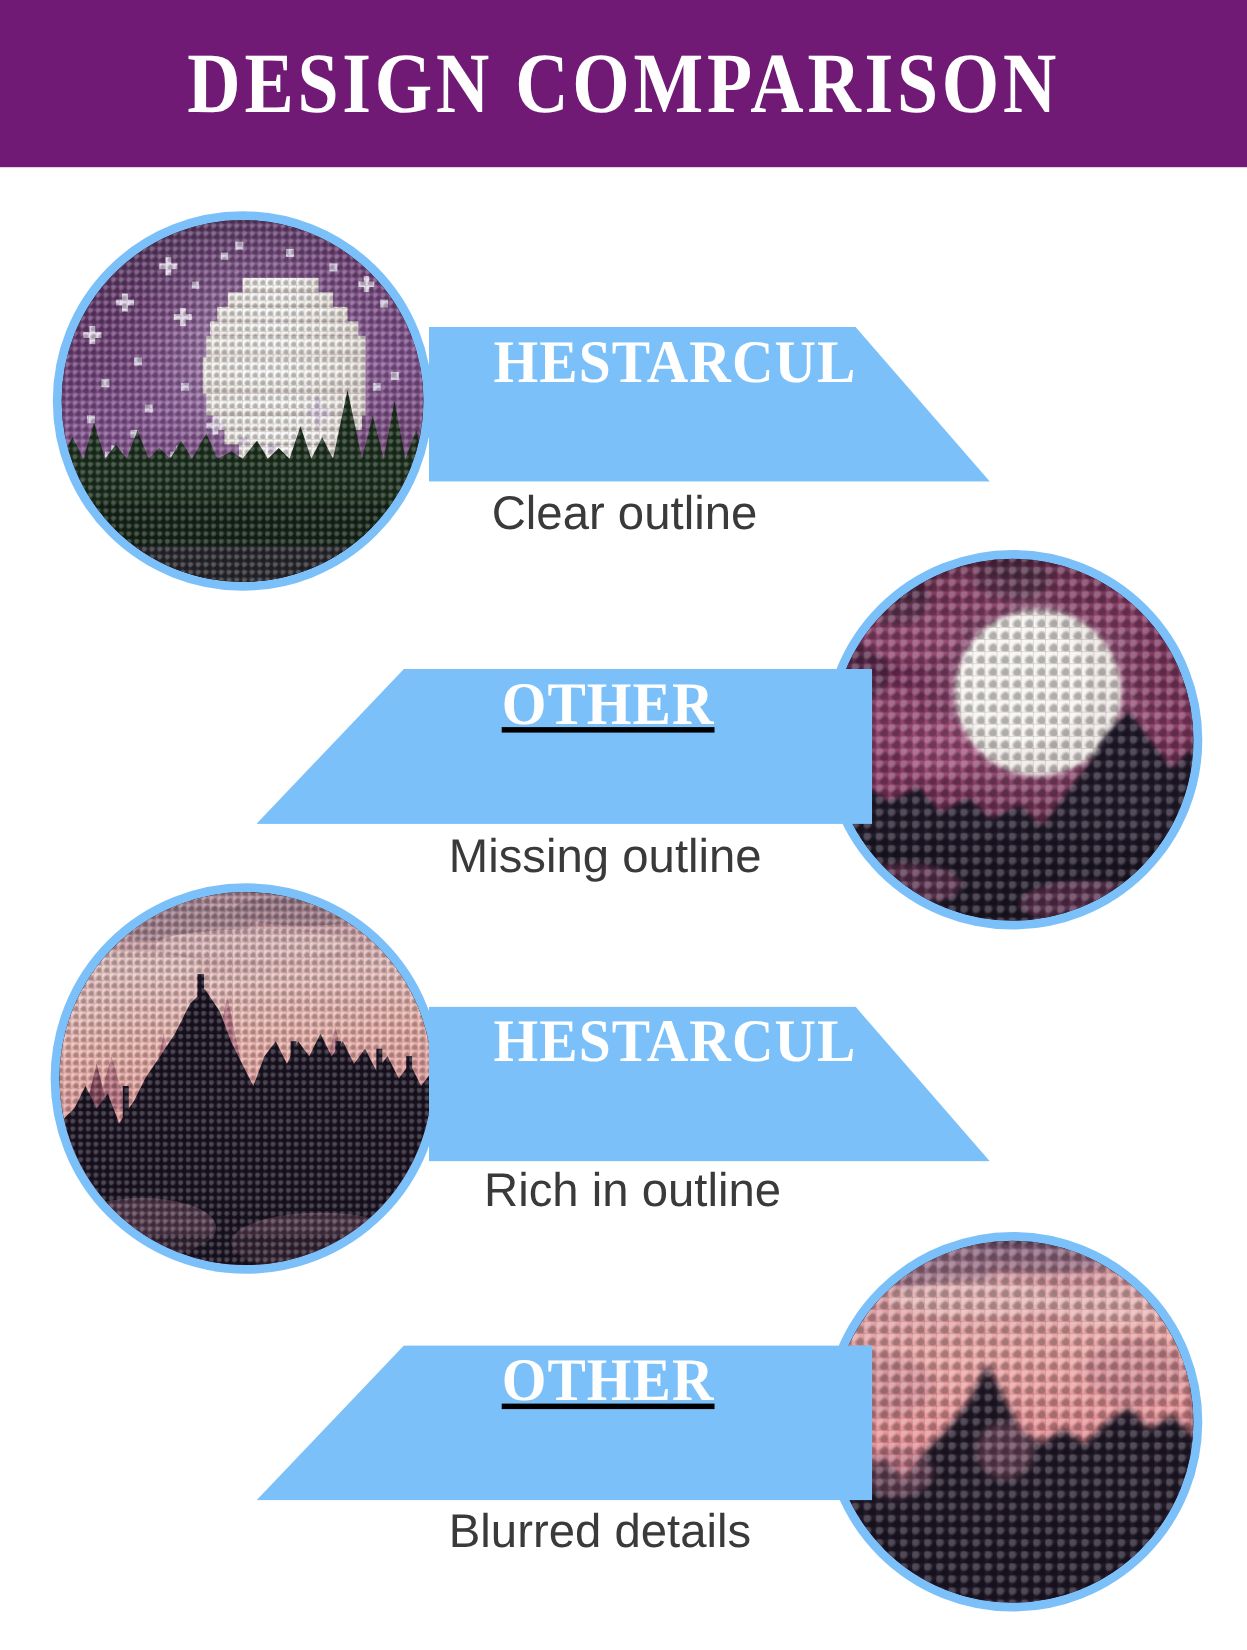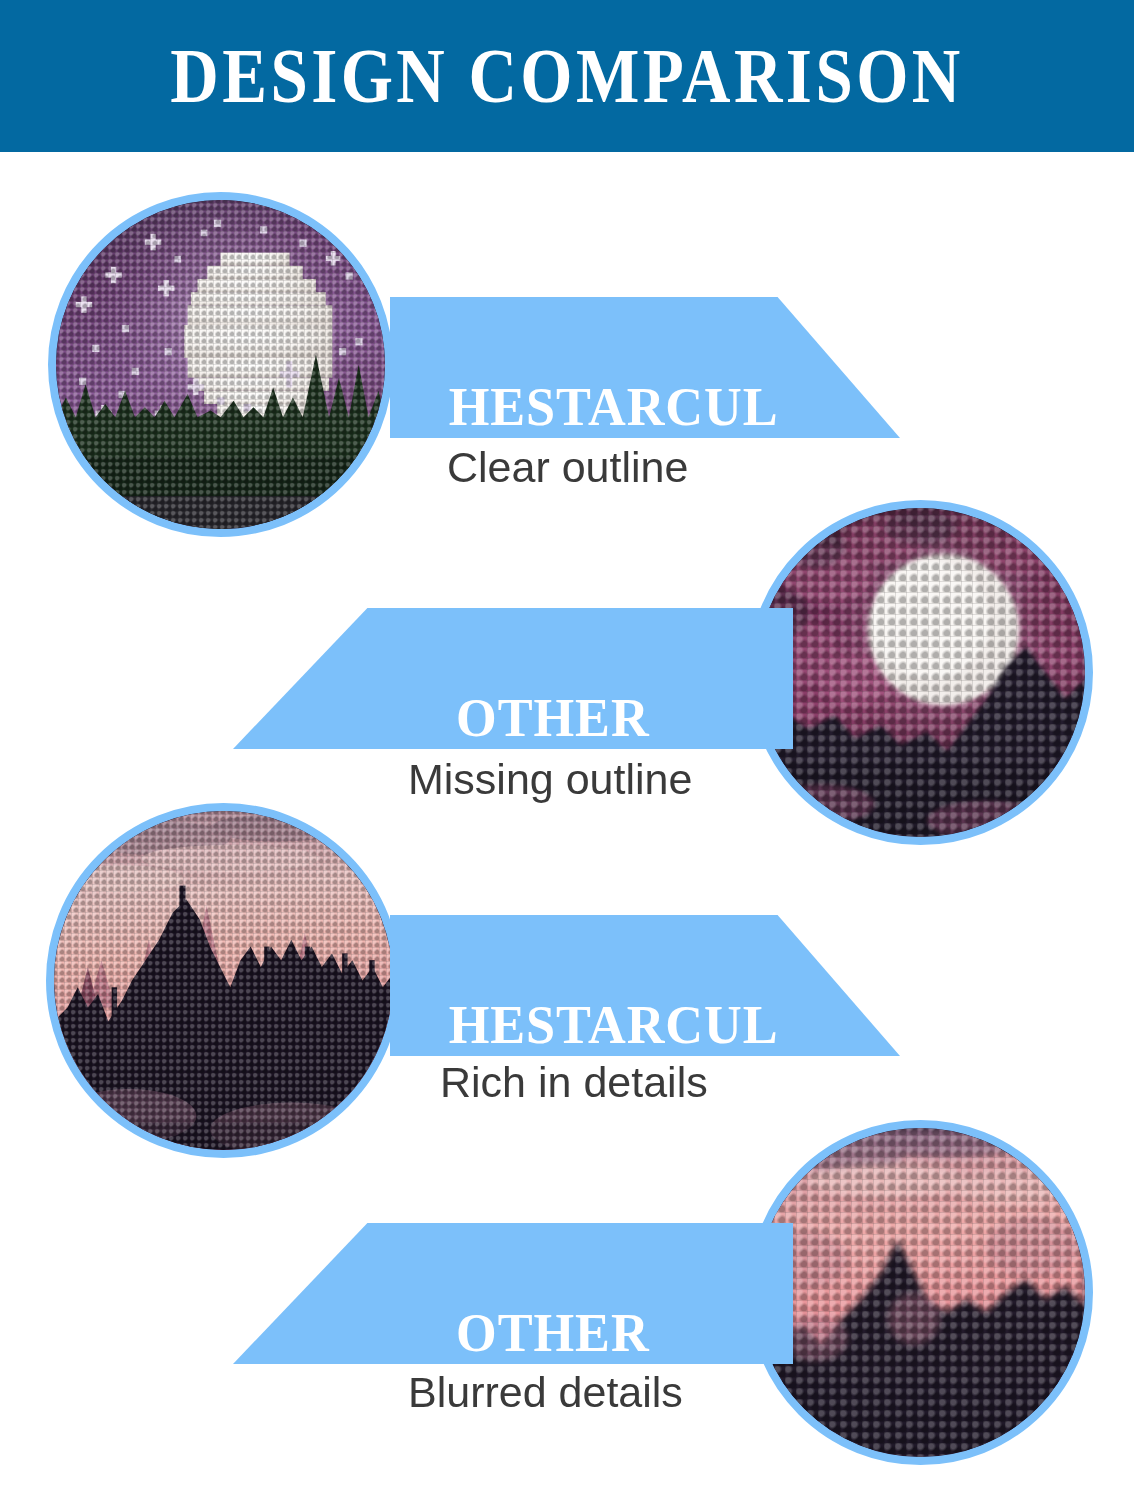--- a/index.html
+++ b/index.html
@@ -15,21 +15,21 @@
     font-family: "Liberation Sans", sans-serif;
   }
 
   
   #header-banner {
     position: absolute;
     left: 0;
     top: 0;
     width: 1134px;
     height: 152px;
-    background: #0369a1;
+    background: #701a75;
   }
   #page-title {
     position: absolute;
     left: 0;
     top: 28px;
     width: 1134px;
     text-align: center;
     color: #ffffff;
     font-family: "Liberation Serif", serif;
     font-size: 78px;
@@ -40,29 +40,30 @@
     transform-origin: center top;
     white-space: nowrap;
   }
 
   
   .label-banner {
     position: absolute;
     background: #7cc0fa;
     height: 141px;
     display: flex;
-    align-items: flex-end;
+    align-items: flex-start;
   }
   .label-banner.right-point {
     
     clip-path: polygon(0 0, 76% 0, 100% 100%, 0 100%);
   }
   .label-banner.left-point {
     
     clip-path: polygon(24% 0, 100% 0, 100% 100%, 0 100%);
+    text-decoration: underline;
   }
   .banner-label {
     color: #ffffff;
     font-family: "Liberation Serif", serif;
     font-weight: 700;
     font-size: 55px;
     letter-spacing: 1px;
     white-space: nowrap;
     transform: scaleX(0.95);
   }
@@ -362,21 +363,21 @@
       <rect x="0" y="92" width="100" height="8" fill="#1c1424" opacity="0.5"></rect>
     </svg>
     <div class="grid-lines"></div>
     <div class="stitch-overlay"></div>
   </div>
 </div>
 
 <div class="label-banner right-point" style="left:390px; top:915px; width:510px; height:141px;">
   <span class="banner-label" style="margin-left:50px;">HESTARCUL</span>
 </div>
-<div class="caption" style="left:440px; top:1058px;">Rich in details</div>
+<div class="caption" style="left:440px; top:1058px;">Rich in outline</div>
 
 <div class="circle-frame" style="left:748px; top:1120px; width:345px; height:345px;">
   <div class="circle-inner">
     <svg class="scene-svg blur-strong" viewBox="0 0 100 100" preserveAspectRatio="none">
       <defs>
         <linearGradient id="sky4" x1="0" y1="0" x2="0.08" y2="1">
           <stop offset="0%" stop-color="#8c6a84"></stop>
           <stop offset="14%" stop-color="#d79aa2"></stop>
           <stop offset="34%" stop-color="#eda9a8"></stop>
           <stop offset="56%" stop-color="#e79398"></stop>

